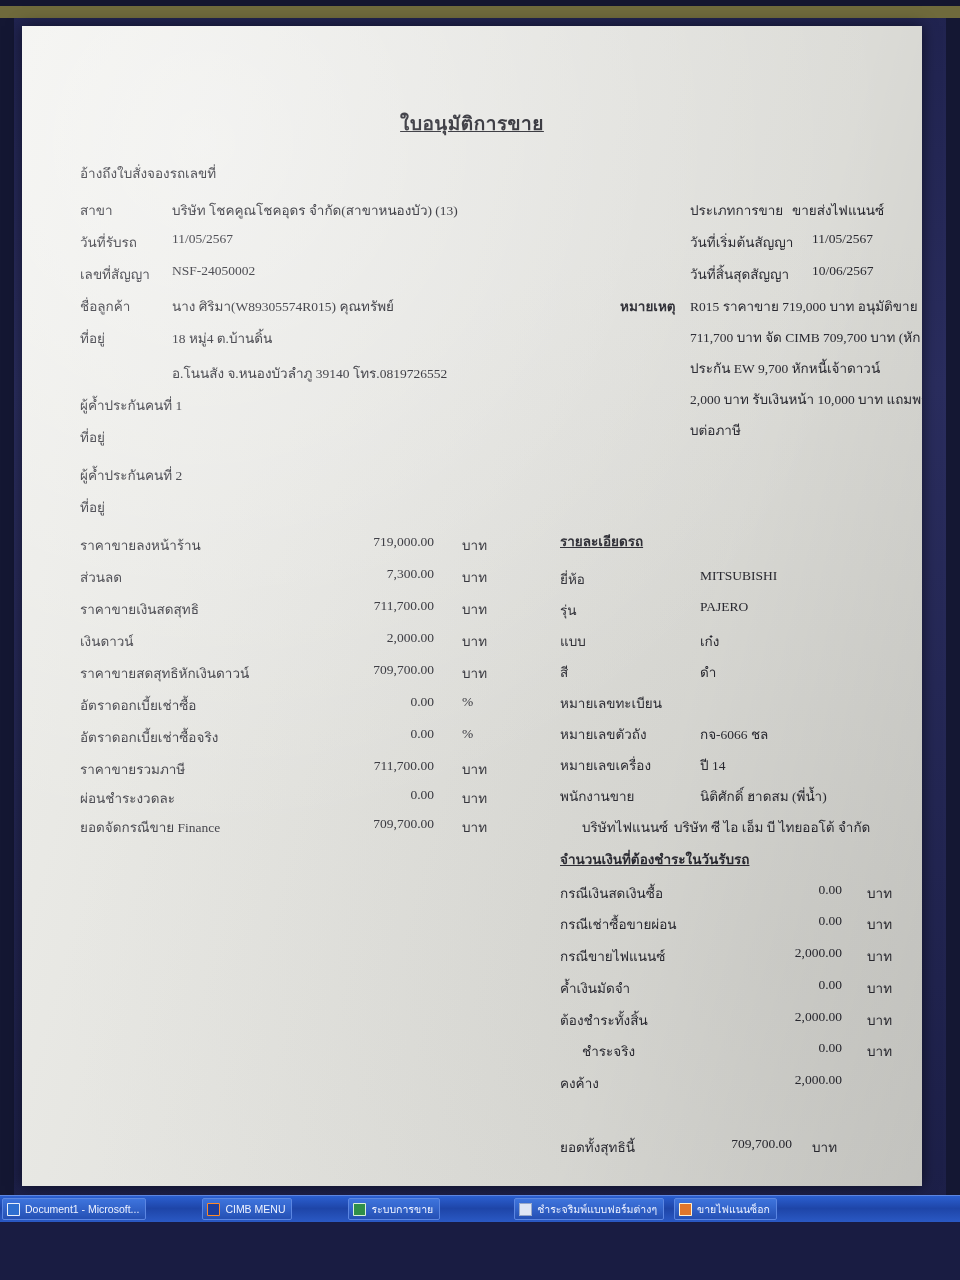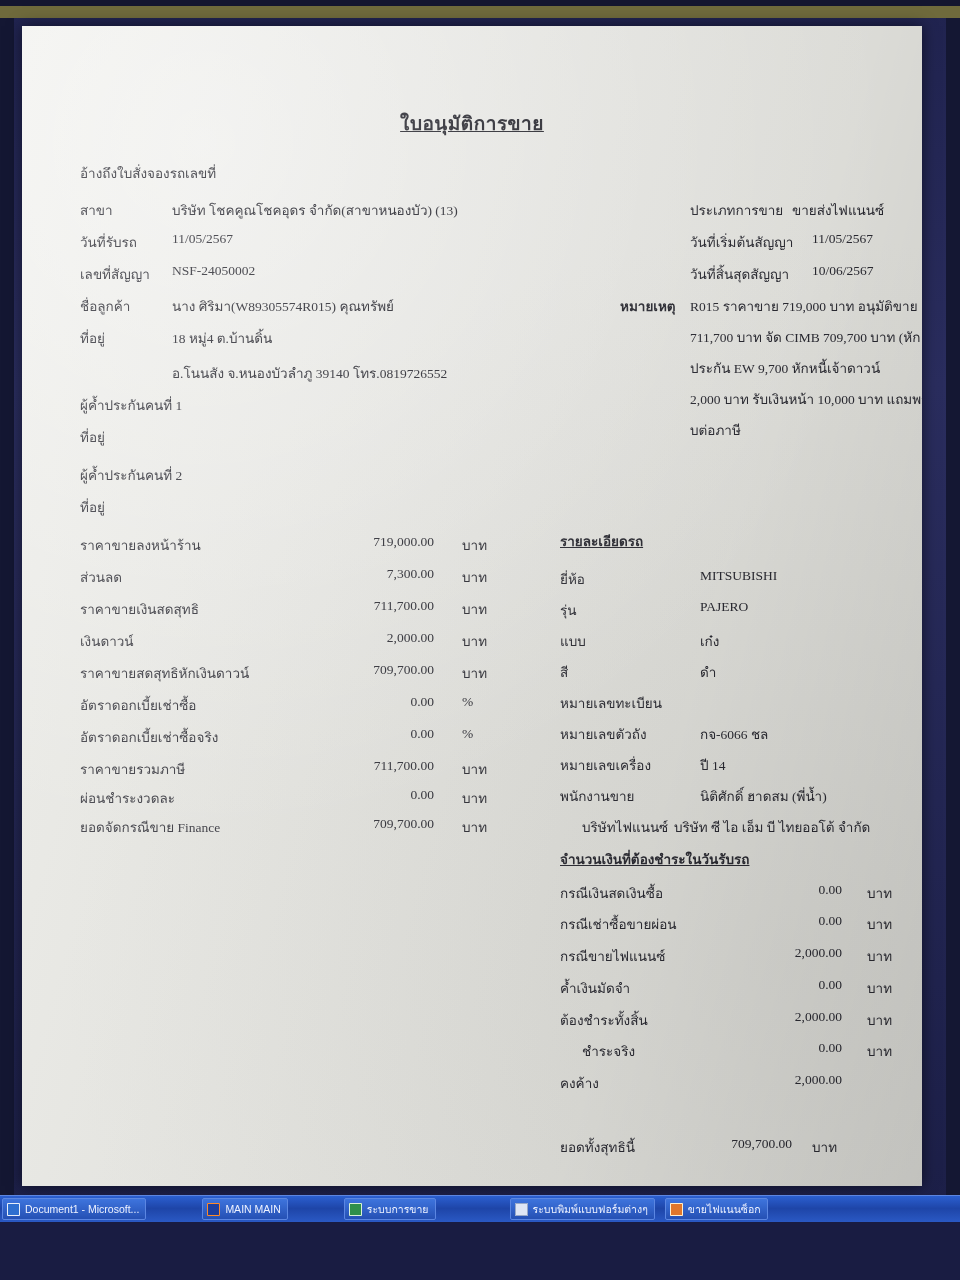--- a/index.html
+++ b/index.html
@@ -322,29 +322,29 @@
     <div class="abs" style="left:790px; top:1110px;">บาท</div>
   </div>
 
   <div id="taskbar">
     <div class="tb-item">
       <span class="tb-ico ico-word"></span>
       <span>Document1 - Microsoft...</span>
     </div>
     <div class="tb-item" style="margin-left:54px;">
       <span class="tb-ico ico-menu"></span>
-      <span>MAIN MAIN</span>
+      <span>CIMB MENU</span>
     </div>
     <div class="tb-item" style="margin-left:54px;align-items:center;">
       <span class="tb-ico ico-sale"></span>
       <span>ระบบการขาย</span>
     </div>
     <div class="tb-item" style="margin-left:72px; max-width:175px;">
       <span class="tb-ico ico-form"></span>
-      <span>ระบบพิมพ์แบบฟอร์มต่างๆ</span>
+      <span>ชำระจริมพ์แบบฟอร์มต่างๆ</span>
     </div>
     <div class="tb-item" style="margin-left:8px;">
       <span class="tb-ico ico-stock"></span>
       <span>ขายไฟแนนซ็อก</span>
     </div>
   </div>
 
   <div id="bottom-fill"></div>
 </div>
 

